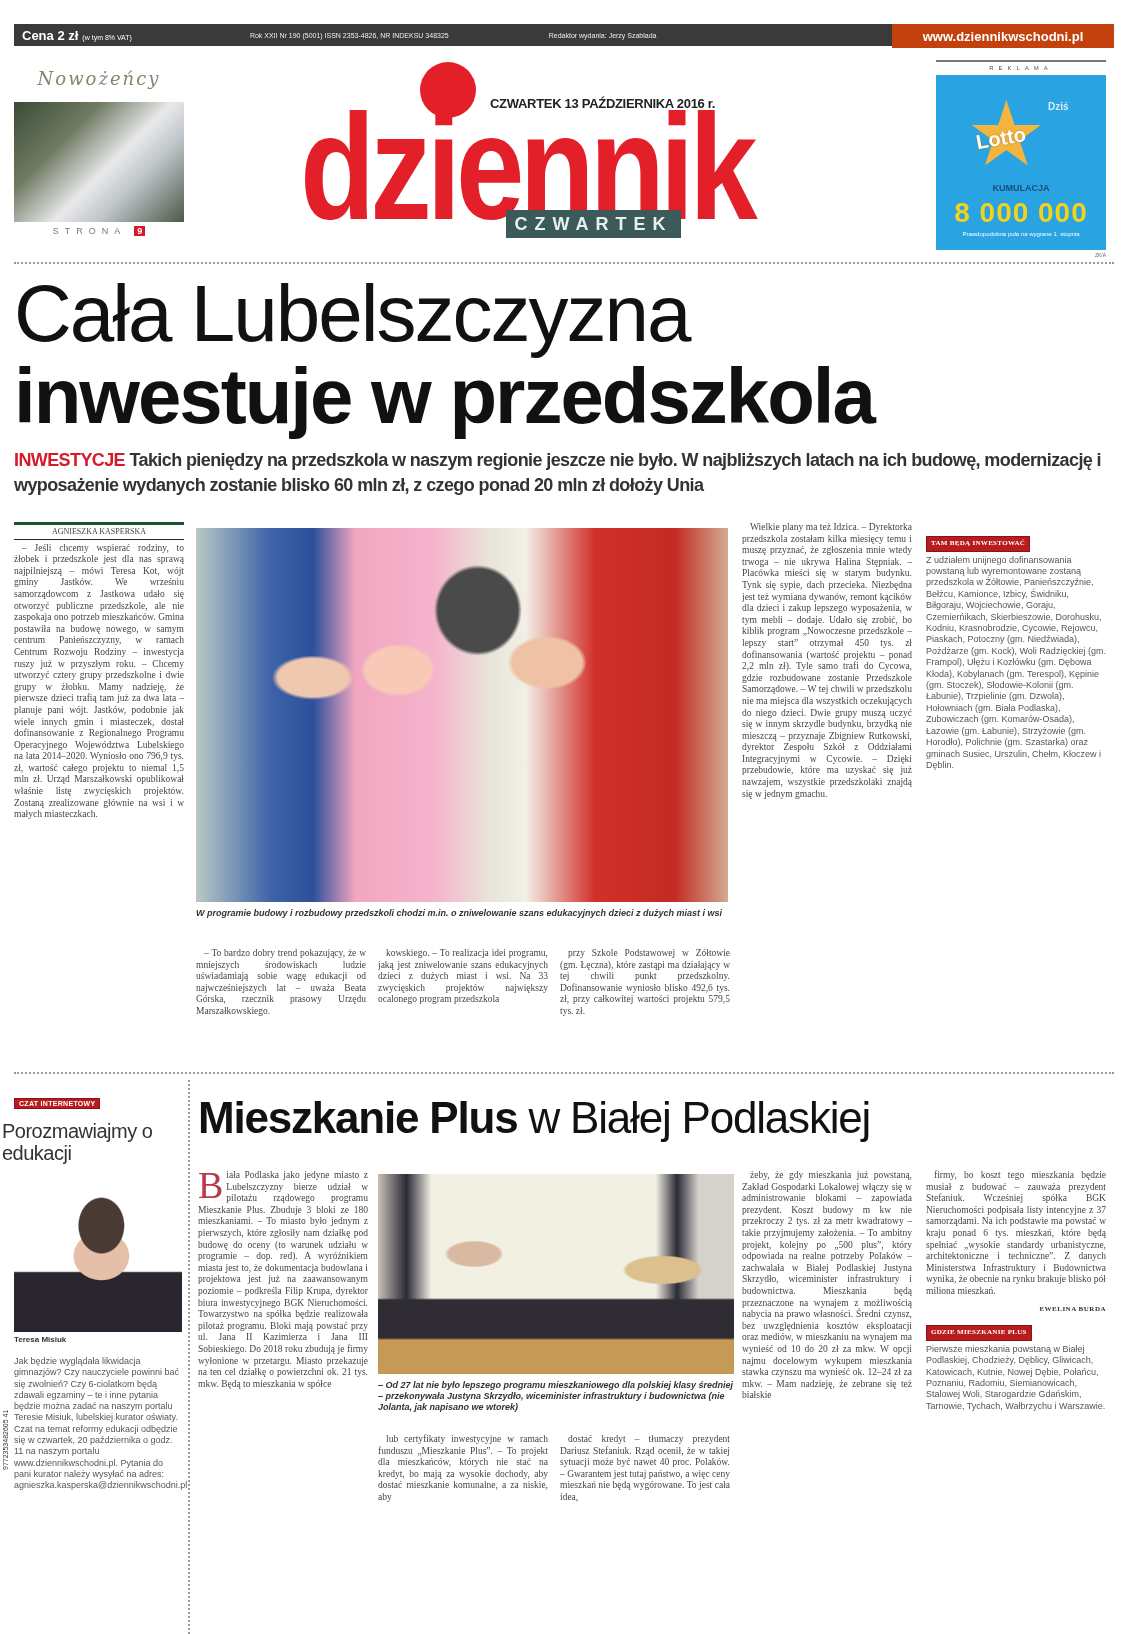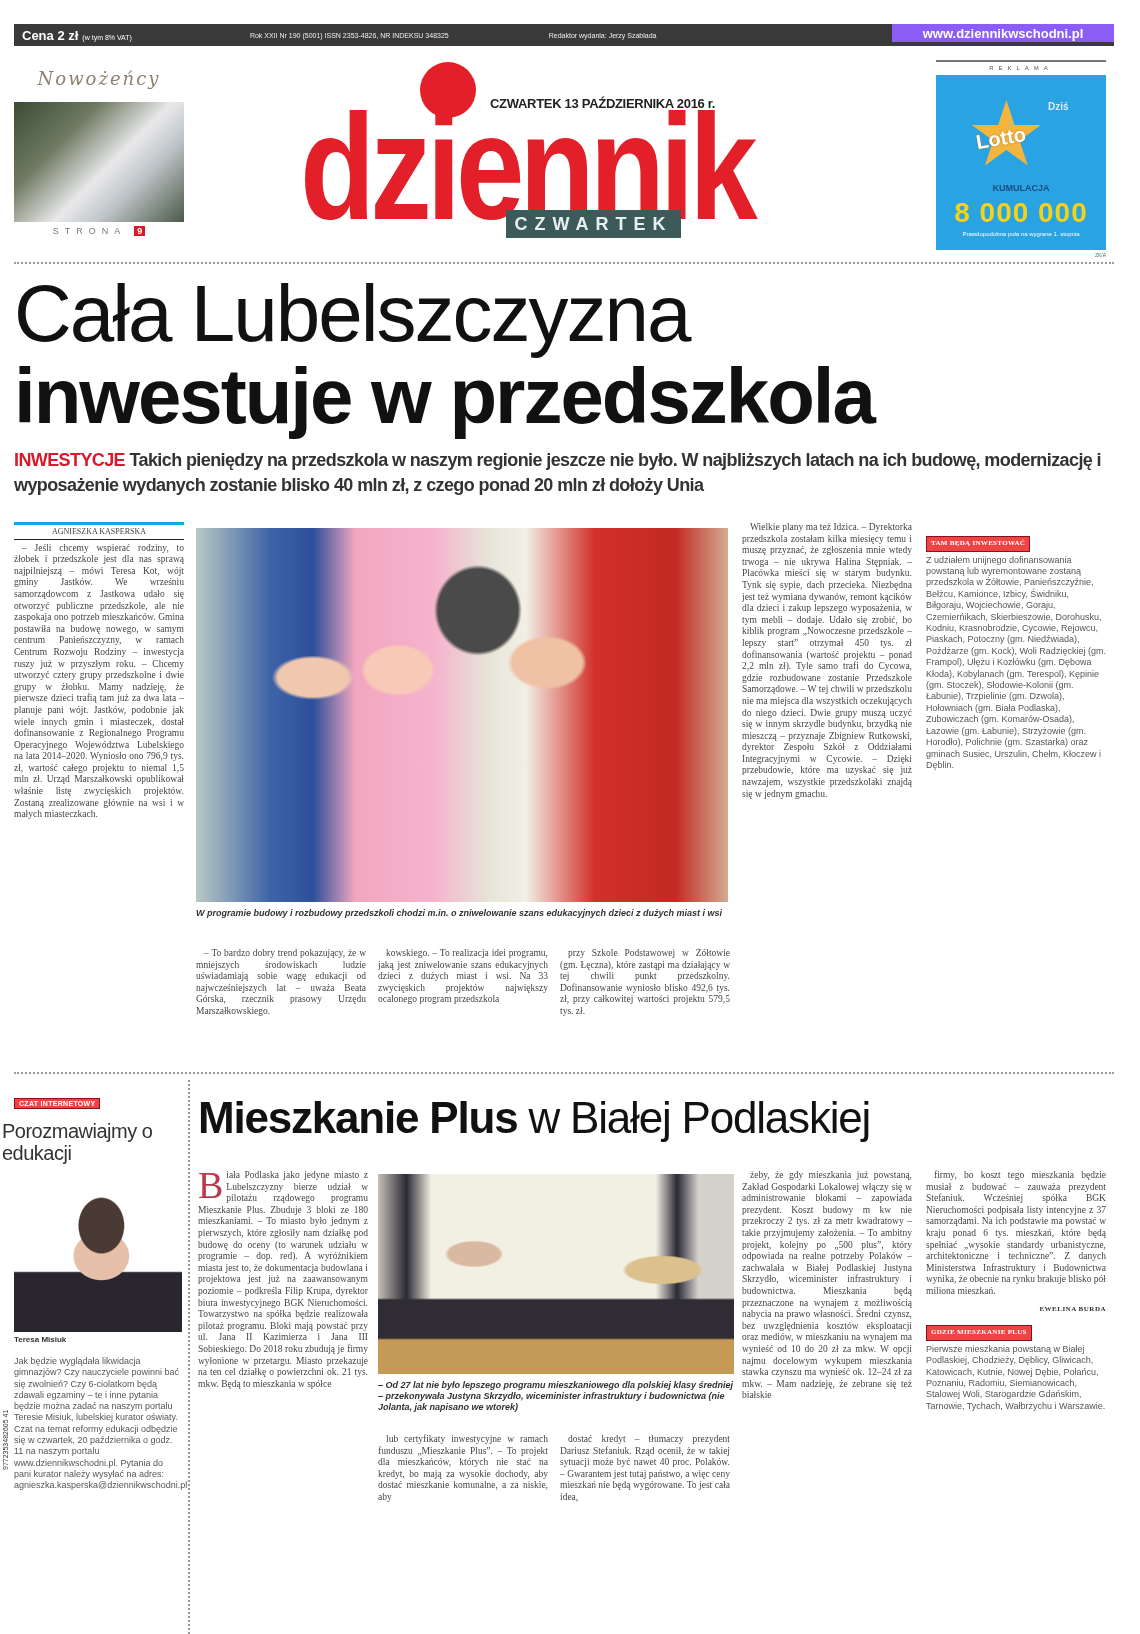--- a/index.html
+++ b/index.html
@@ -4,21 +4,21 @@
 <style>
 *{box-sizing:border-box;margin:0;padding:0}
 body{width:1140px;height:1634px;background:#fff;font-family:"Liberation Sans",sans-serif;color:#1a1a1a;position:relative;overflow:hidden}
 .abs{position:absolute}
 
 .topbar{left:14px;top:24px;width:1100px;height:22px;background:#3a3a3a;display:flex;align-items:center;color:#eee;font-size:9px}
 .topbar .price{font-weight:bold;font-size:13px;padding-left:8px;color:#fff}
 .topbar .price small{font-size:7px;font-weight:normal;margin-left:4px}
 .topbar .issn{margin-left:118px;font-size:7px}
 .topbar .ed{margin-left:100px;font-size:7px}
-.topbar .url{position:absolute;right:0;top:0;height:18px;width:222px;background:#8b5cf6;color:#fff;font-size:13px;font-weight:bold;display:flex;align-items:center;justify-content:center}
+.topbar .url{position:absolute;right:0;top:0;height:24px;width:222px;background:#c2410c;color:#fff;font-size:13px;font-weight:bold;display:flex;align-items:center;justify-content:center}
 
 .promo{left:14px;top:56px;width:170px;height:188px}
 .promo .script{font-family:"DejaVu Serif",serif;font-style:italic;font-size:18px;color:#8d8270;text-align:center;letter-spacing:2px;height:46px;line-height:46px}
 .promo .photo{width:170px;height:120px;background:linear-gradient(135deg,#3c4a36 0%,#6f7b63 30%,#e9e9ea 55%,#bfc5c9 70%,#4b5a48 100%);position:relative}
 .promo .strona{font-size:9px;letter-spacing:6px;text-align:center;margin-top:4px;color:#777}
 .promo .strona b{background:#d8192a;color:#fff;padding:0 3px;letter-spacing:0}
 
 .mast{left:300px;top:62px;width:600px;height:190px}
 .mast .logo{position:absolute;left:0;top:30px;font-family:"Liberation Sans",sans-serif;font-weight:bold;font-size:150px;color:#e3202a;letter-spacing:-6px;line-height:150px;transform:scaleX(0.82);transform-origin:left top}
 .mast .dot{position:absolute;left:120px;top:0;width:56px;height:56px;background:#e3202a;border-radius:50%}
@@ -40,29 +40,29 @@
 .dots{border-top:2px dotted #999}
 .vdots{border-left:2px dotted #999}
 
 .h1a{left:14px;top:272px;font-size:80px;font-weight:normal;letter-spacing:-2px;line-height:84px;color:#111}
 .h1b{left:14px;top:356px;font-size:78px;font-weight:bold;letter-spacing:-2px;line-height:80px;color:#111}
 .lead{left:14px;top:448px;width:1090px;font-size:18px;line-height:25px;font-weight:bold;letter-spacing:-.6px;color:#333}
 .lead .kick{color:#d8192a}
 
 .col{font-family:"Liberation Serif",serif;font-size:9.5px;line-height:11.6px;color:#444;text-align:justify;overflow:hidden}
 .col p{text-indent:8px}
-.byline{font-size:8px;border-top:3px solid #0ea5e9;border-bottom:1px solid #222;text-align:center;color:#444;padding:1px 0;margin-bottom:3px}
+.byline{font-size:8px;border-top:3px solid #14532d;border-bottom:1px solid #222;text-align:center;color:#444;padding:1px 0;margin-bottom:3px}
 .photo1{left:196px;top:528px;width:532px;height:374px;background:
 radial-gradient(ellipse at 38% 38%,#f7c9b6 0 7%,transparent 8%),
 radial-gradient(ellipse at 66% 36%,#f0c2a5 0 7%,transparent 8%),
 radial-gradient(ellipse at 53% 22%,#4a4a4a 0 10%,transparent 11%),
 radial-gradient(ellipse at 22% 40%,#f0c8b0 0 6%,transparent 7%),
 linear-gradient(90deg,#b9c9c4 0%,#3e63a8 14%,#2d4f9c 22%,#f2a6c0 30%,#f5b4cd 45%,#e7e4d8 55%,#f2efe6 62%,#d2302a 75%,#c22a23 90%,#d3ab93 100%);}
 .cap1{left:196px;top:908px;width:532px;font-size:9px;font-weight:bold;font-style:italic;color:#333;line-height:11px}
-.tag{display:inline-block;background:#ef4444;color:#fff;font-size:7px;font-weight:bold;padding:1px 4px;border:1px solid #8a1020;letter-spacing:.3px}
+.tag{display:inline-block;background:#b91c1c;color:#fff;font-size:7px;font-weight:bold;padding:1px 4px;border:1px solid #8a1020;letter-spacing:.3px}
 
 .side-title{left:2px;top:1120px;font-size:20px;line-height:22px;color:#333;letter-spacing:-.5px}
 .side-photo{left:14px;top:1180px;width:168px;height:152px;background:radial-gradient(ellipse at 52% 30%,#4a3a34 0 18%,transparent 19%),radial-gradient(ellipse at 52% 50%,#e6bfa9 0 22%,transparent 23%),linear-gradient(180deg,#fff 0%,#fff 60%,#2a2630 61%,#2a2630 100%)}
 .side-name{left:14px;top:1335px;font-size:8px;font-weight:bold;color:#333}
 .side-text{left:14px;top:1356px;width:168px;font-size:9px;line-height:11.3px;color:#555}
 .dropcap{float:left;font-family:"Liberation Serif",serif;font-size:38px;line-height:30px;color:#b83a4b;margin-right:3px;font-weight:normal}
 .h2{left:198px;top:1092px;font-size:44px;letter-spacing:-1.2px;color:#111;line-height:52px}
 .h2 b{font-weight:bold}
 .photo2{left:378px;top:1174px;width:356px;height:200px;background:
 radial-gradient(ellipse at 27% 40%,#d9b9a2 0 7%,transparent 8%),
@@ -106,21 +106,21 @@
     <div class="amt">8 000 000</div>
     <div class="small">Prawdopodobna pula na wygrane 1. stopnia</div>
   </div>
   <div class="credit">ZK/A</div>
 </div>
 
 <div class="abs dots" style="left:14px;top:262px;width:1100px"></div>
 
 <div class="abs h1a">Cała Lubelszczyzna</div>
 <div class="abs h1b">inwestuje w przedszkola</div>
-<div class="abs lead"><span class="kick">INWESTYCJE</span> <span>Takich pieniędzy na przedszkola w naszym regionie jeszcze nie było. W najbliższych latach na ich budowę, modernizację i wyposażenie wydanych zostanie blisko 40 mln zł, z czego ponad 20 mln zł dołoży Unia</span></div>
+<div class="abs lead"><span class="kick">INWESTYCJE</span> <span>Takich pieniędzy na przedszkola w naszym regionie jeszcze nie było. W najbliższych latach na ich budowę, modernizację i wyposażenie wydanych zostanie blisko 60 mln zł, z czego ponad 20 mln zł dołoży Unia</span></div>
 
 <div class="abs col" style="left:14px;top:522px;width:170px;height:540px">
   <div class="byline">AGNIESZKA KASPERSKA</div>
   <p>– Jeśli chcemy wspierać rodziny, to żłobek i przedszkole jest dla nas sprawą najpilniejszą – mówi Teresa Kot, wójt gminy Jastków. We wrześniu samorządowcom z Jastkowa udało się otworzyć publiczne przedszkole, ale nie zaspokaja ono potrzeb mieszkańców. Gmina postawiła na budowę nowego, w samym centrum Panieńszczyzny, w ramach Centrum Rozwoju Rodziny – inwestycja ruszy już w przyszłym roku. – Chcemy utworzyć cztery grupy przedszkolne i dwie grupy w żłobku. Mamy nadzieję, że pierwsze dzieci trafią tam już za dwa lata – planuje pani wójt. Jastków, podobnie jak wiele innych gmin i miasteczek, dostał dofinansowanie z Regionalnego Programu Operacyjnego Województwa Lubelskiego na lata 2014–2020. Wyniosło ono 796,9 tys. zł, wartość całego projektu to niemal 1,5 mln zł. Urząd Marszałkowski opublikował właśnie listę zwycięskich projektów. Zostaną zrealizowane głównie na wsi i w małych miasteczkach.</p>
 </div>
 <div class="abs photo1"></div>
 <div class="abs cap1">W programie budowy i rozbudowy przedszkoli chodzi m.in. o zniwelowanie szans edukacyjnych dzieci z dużych miast i wsi</div>
 <div class="abs col" style="left:196px;top:948px;width:170px;height:114px">
     <p>– To bardzo dobry trend pokazujący, że w mniejszych środowiskach ludzie uświadamiają sobie wagę edukacji od najwcześniejszych lat – uważa Beata Górska, rzecznik prasowy Urzędu Marszałkowskiego.</p>
   </div>

